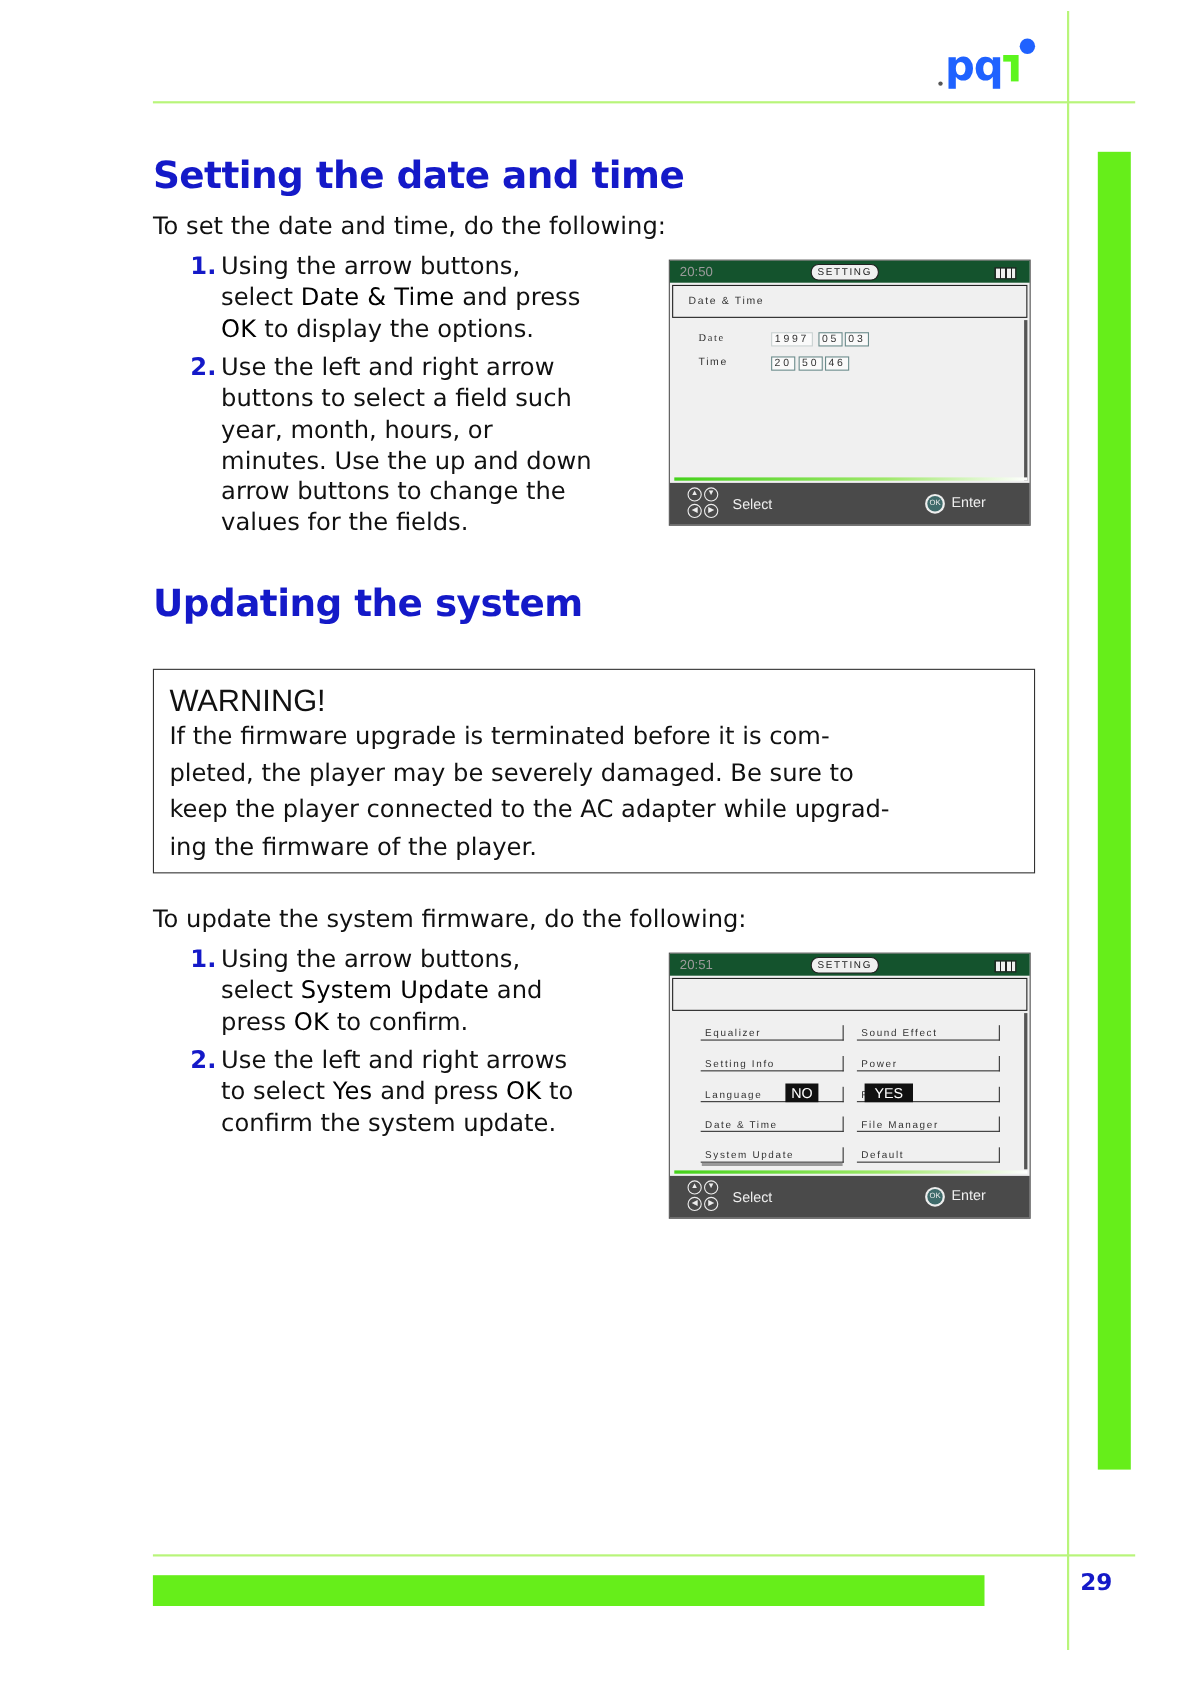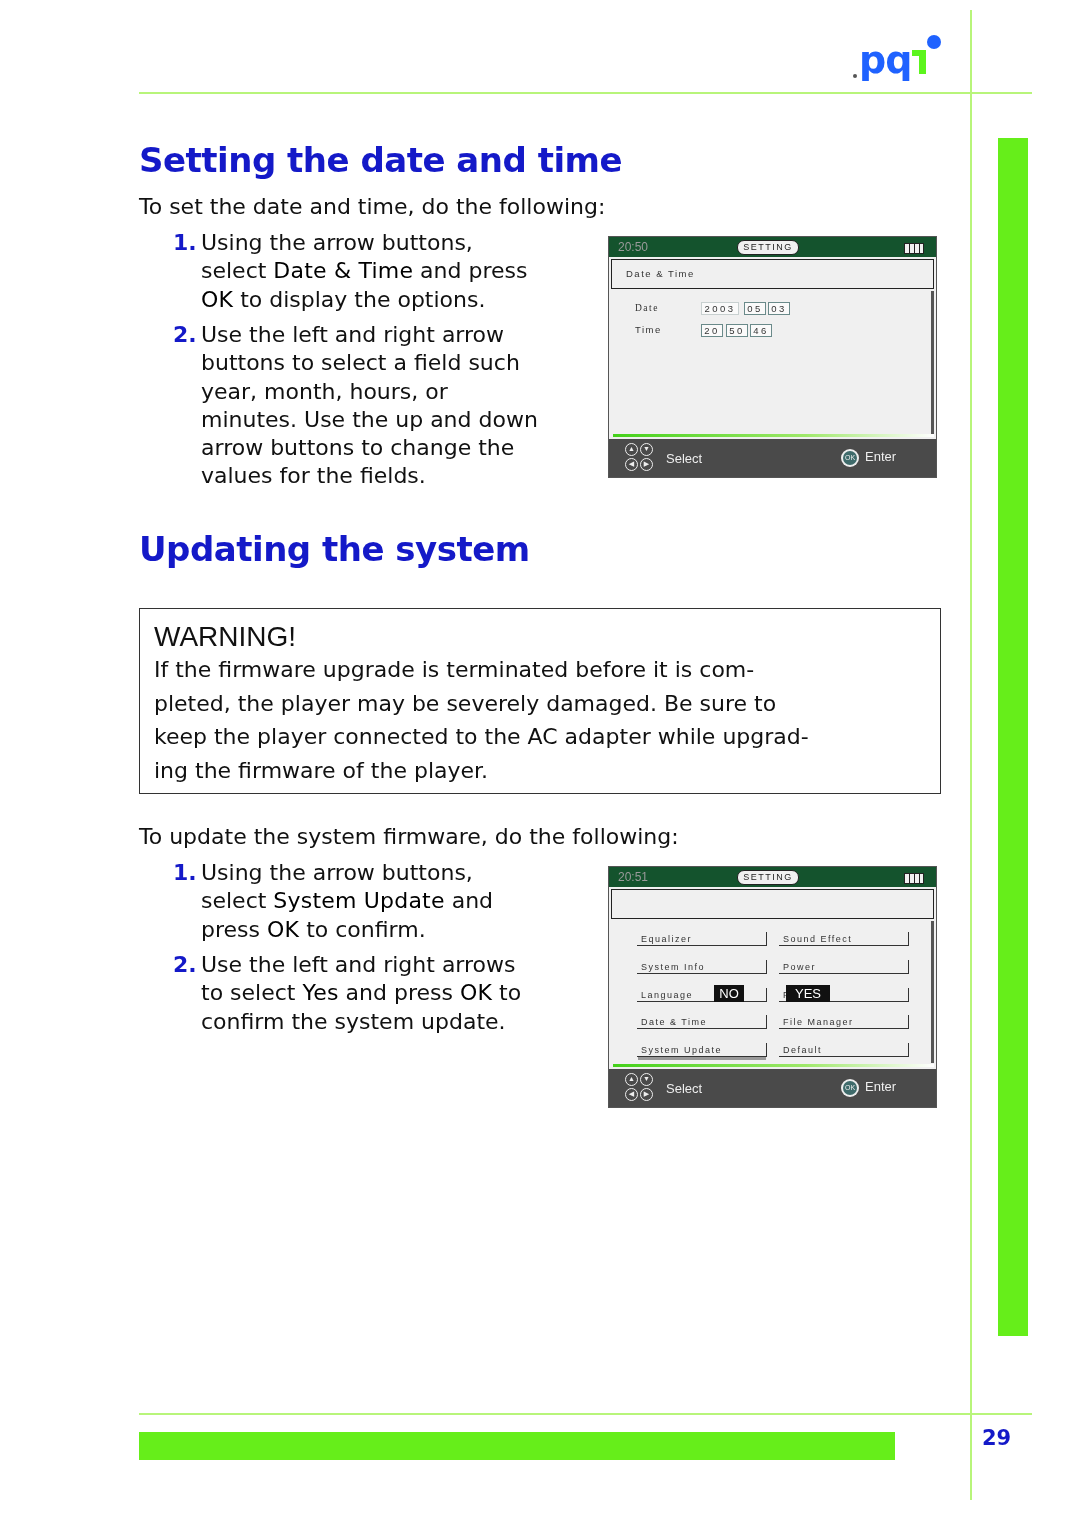--- a/index.html
+++ b/index.html
@@ -88,21 +88,21 @@
   <div class="top">
     <span class="clock">20:50</span>
     <span class="setting">SETTING</span>
     <span class="batt"></span>
   </div>
   <div class="hdr">
       <span>Date &amp; Time</span>
     </div>
   <div class="body" style="height:146px;">
     <span class="lbl" style="left:24px; top:12px;font-family:Liberation Serif, serif;">Date</span>
-    <span class="fld" style="left:90px; top:11px; width:36px; border-color:#c8d0d0;">2003</span>
+    <span class="fld" style="left:90px; top:11px; width:36px; border-color:#c8d0d0;">1997</span>
     <span class="fld" style="left:133px; top:11px; width:20px;">05</span>
     <span class="fld" style="left:157px; top:11px; width:20px;">03</span>
     <span class="lbl" style="left:24px; top:33px;">Time</span>
     <span class="fld" style="left:90px; top:33px; width:20px;">20</span>
     <span class="fld" style="left:115px; top:33px; width:20px;">50</span>
     <span class="fld" style="left:139px; top:33px; width:20px;">46</span>
   </div>
   <div class="gbar" style="top:197px;"></div>
   <div class="foot">
     <div class="arrows">
@@ -149,21 +149,21 @@
 
 <div class="dev" style="top:866px; height:242px;">
   <div class="top">
     <span class="clock">20:51</span>
     <span class="setting">SETTING</span>
     <span class="batt"></span>
   </div>
   <div class="hdr"></div>
   <div class="body" style="height:142px;">
     <div class="mi" style="left:26px; top:11px;">Equalizer</div>
-    <div class="mi" style="left:26px; top:39px;">System Info</div>
+    <div class="mi" style="left:26px; top:39px;">Setting Info</div>
     <div class="mi" style="left:26px; top:67px;">Language</div>
     <div class="mi" style="left:26px; top:94px;">Date &amp; Time</div>
     <div class="mi cur" style="left:26px; top:122px;">System Update</div>
     <div class="mi" style="left:168px; top:11px;">Sound Effect</div>
     <div class="mi" style="left:168px; top:39px;">Power</div>
     <div class="mi" style="left:168px; top:67px;">Format</div>
     <div class="mi" style="left:168px; top:94px;">File Manager</div>
     <div class="mi" style="left:168px; top:122px;">Default</div>
     <span class="yn" style="left:103px; top:64px; width:30px;">NO</span>
     <span class="yn" style="left:175px; top:64px; width:44px;">YES</span>

